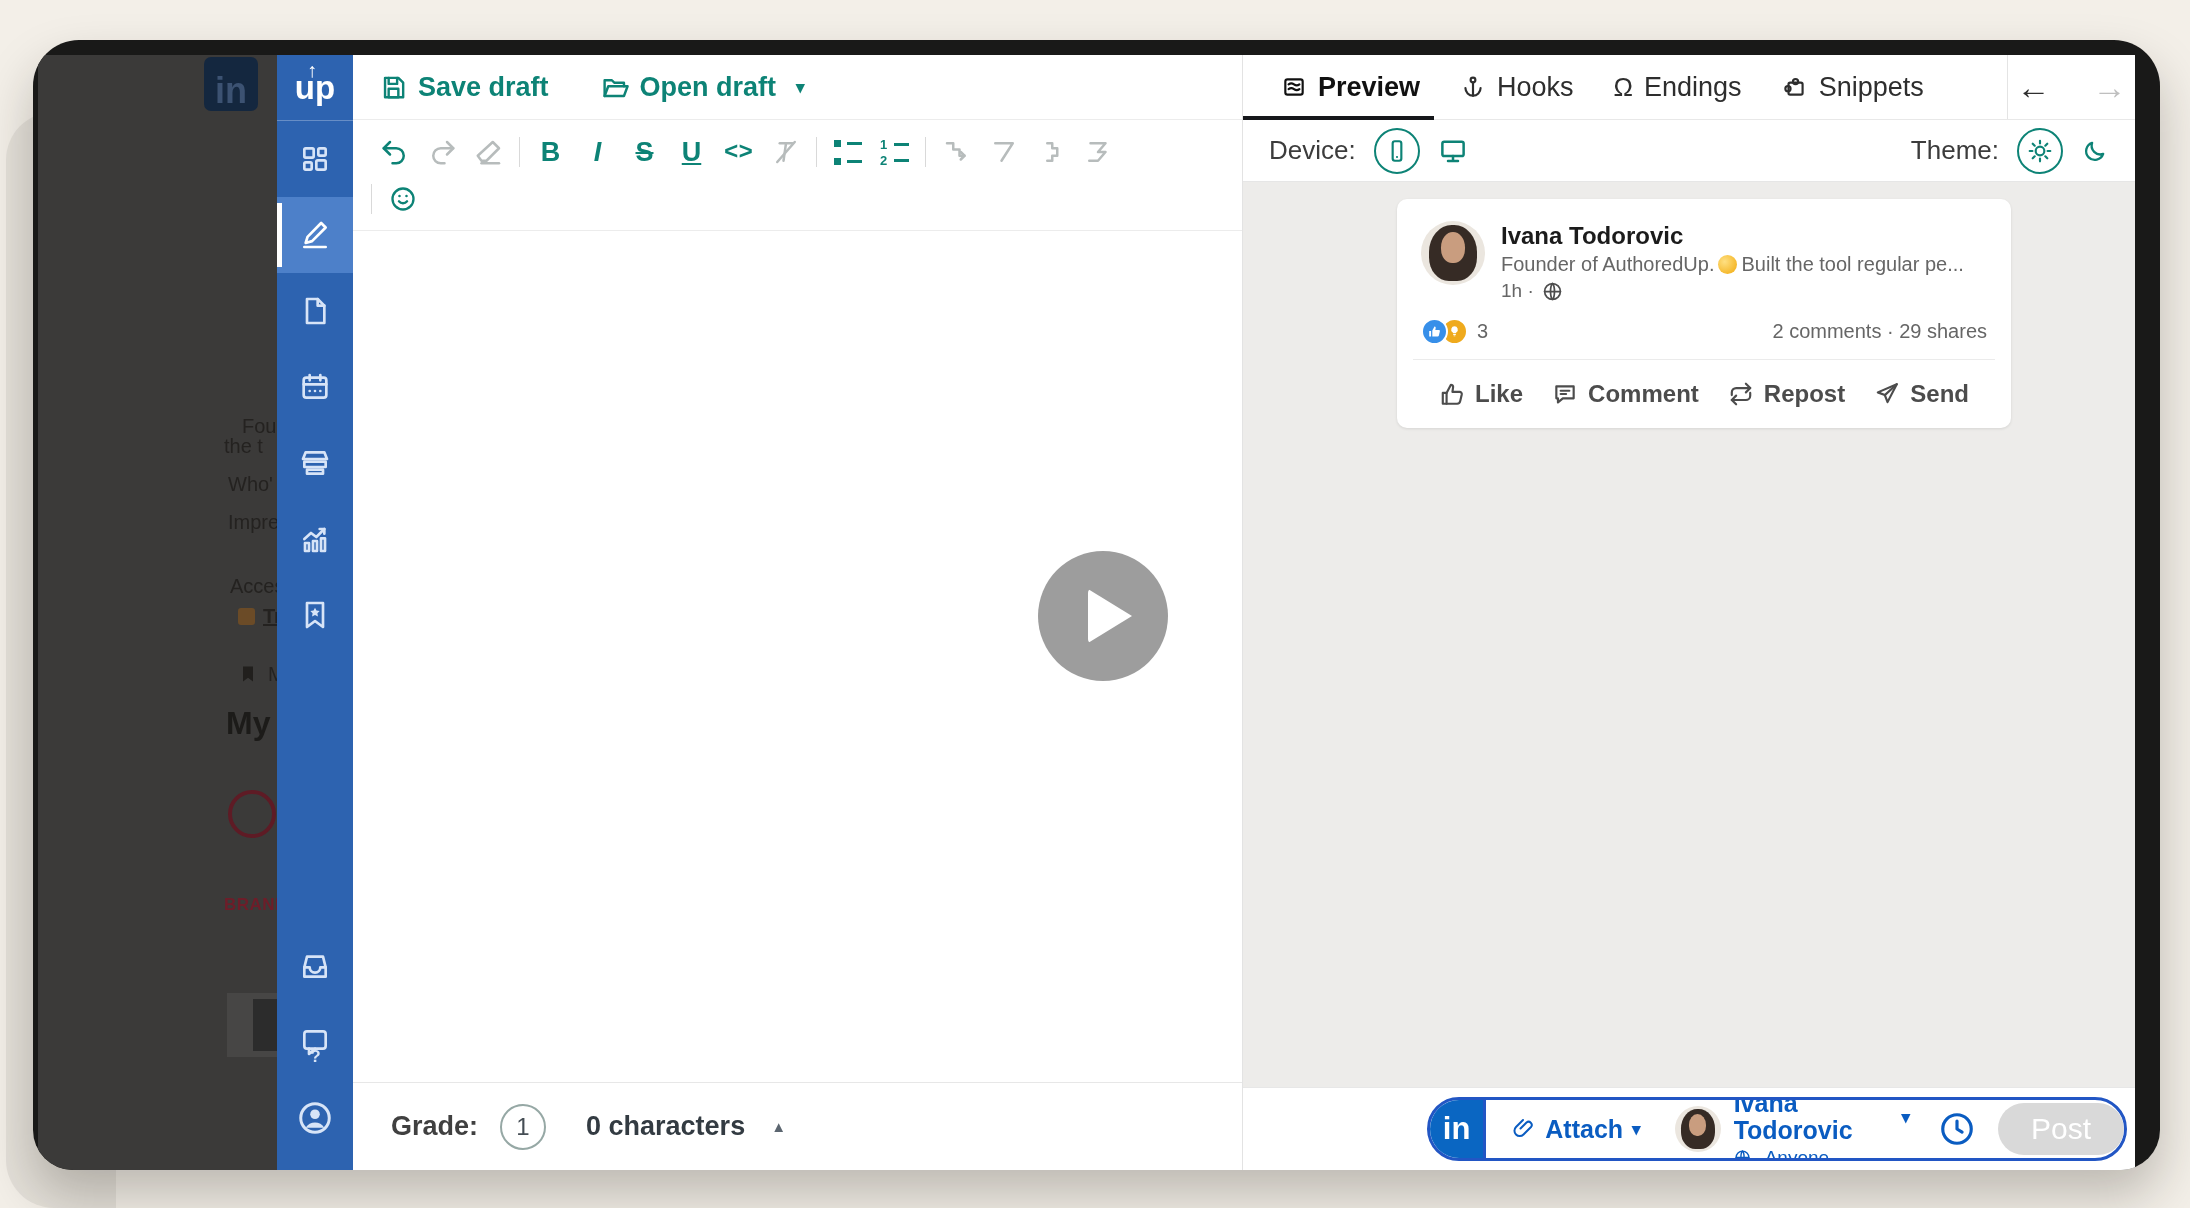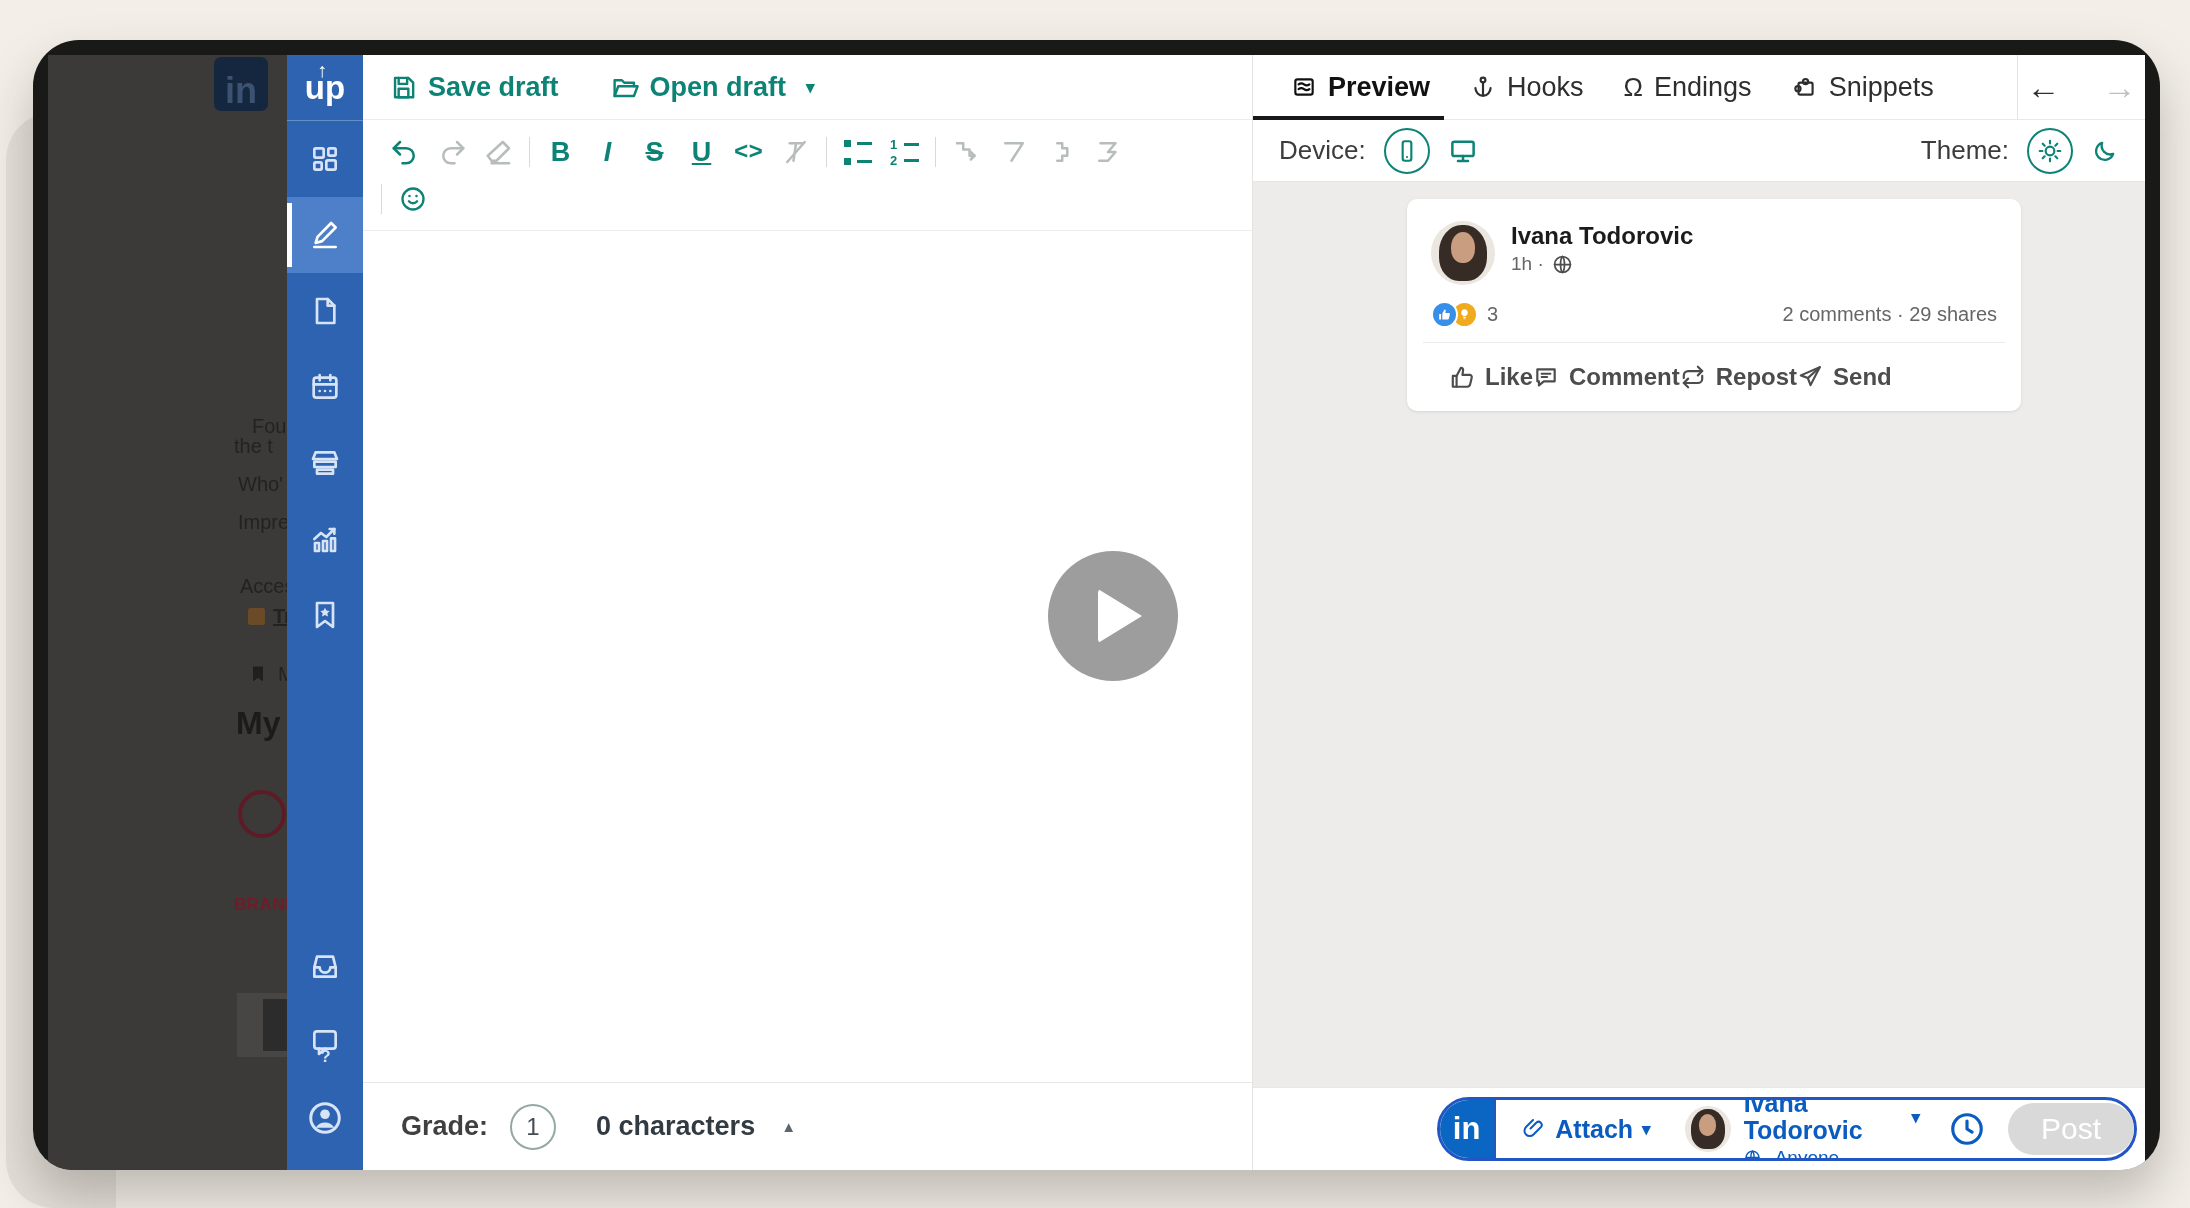--- a/index.html
+++ b/index.html
@@ -7,21 +7,21 @@
   *{box-sizing:border-box;}
   svg{display:block;}
   .ic{stroke:currentColor;fill:none;stroke-width:2;stroke-linecap:round;stroke-linejoin:round;}
 
   
   .bg-accent{position:absolute;left:6px;top:112px;width:110px;height:1096px;
     background:#e4e0d9;border-radius:48px 0 0 48px;}
 
   
   .window{position:absolute;left:33px;top:40px;width:2127px;height:1130px;
-    background:#191918;border-radius:46px 46px 40px 40px;padding:15px 15px 0 15px;
+    background:#191918;border-radius:46px 46px 40px 40px;padding:15px 15px 0 5px;
     box-shadow:0 26px 50px rgba(30,26,20,.25);overflow:hidden;}
   .content{position:relative;width:2097px;height:1115px;}
 
   
   .li-dim{position:absolute;left:0;top:0;width:239px;height:1115px;background:#3b3a39;color:#242220;}
   .li-logo{position:absolute;left:166px;top:2px;width:54px;height:54px;background:#14273f;
     color:#3c5272;border-radius:7px;font-weight:bold;font-size:36px;display:flex;
     align-items:flex-end;justify-content:center;line-height:1.1;}
   .snip{position:absolute;font-size:20px;white-space:nowrap;}
   .dim-square{display:inline-block;width:17px;height:17px;background:#6b4b27;border-radius:3px;
@@ -125,21 +125,21 @@
   .pc-time{display:flex;align-items:center;gap:8px;font-size:19px;color:#666;margin-top:2px;}
   .pc-time .globe{color:#4e4e4e;}
   .pc-social{display:flex;align-items:center;padding:16px 24px 0;font-size:20px;color:#666;}
   .rx{width:27px;height:27px;border-radius:50%;border:2.5px solid #fff;display:flex;
     align-items:center;justify-content:center;}
   .rx.like{background:#378fe9;z-index:2;}
   .rx.bulb{background:#efaa1d;margin-left:-7px;}
   .rx-count{margin-left:9px;}
   .social-right{margin-left:auto;}
   .pc-div{border-top:1px solid #ebebeb;margin:14px 16px 0;}
-  .pc-actions{display:flex;align-items:center;height:68px;padding:0 42px;}
+  .pc-actions{display:flex;align-items:center;justify-content:space-between;height:68px;padding:0 42px;}
   .pa{display:flex;align-items:center;gap:10px;font-size:24px;font-weight:bold;color:#4c4c4c;cursor:pointer;}
   .p-compose{height:83px;border-top:1px solid #e7e7e7;background:#fff;display:flex;align-items:center;
     justify-content:flex-end;padding-right:8px;flex:0 0 auto;}
   .pill{width:700px;height:64px;border:3px solid #2256c4;border-radius:34px;display:flex;
     align-items:center;overflow:hidden;background:#fff;}
   .in-tile{width:66px;height:100%;background:#0a66c2;color:#fff;font-weight:bold;font-size:31px;
     display:flex;align-items:center;justify-content:center;border-right:3px solid #2256c4;cursor:pointer;}
   .attach{display:flex;align-items:center;gap:9px;color:#0a5cc1;font-weight:bold;font-size:25px;
     margin-left:26px;cursor:pointer;}
   .pill .av-46{margin-left:34px;cursor:pointer;}
@@ -481,20 +481,21 @@
             </svg>
           </span>
     </div>
 
     <div class="p-preview">
       <div class="post-card">
         <div class="pc-head">
           <div class="avatar av-64"></div>
           <div style="min-width:0;">
             <div class="pc-name">Ivana Todorovic</div>
+            <div class="pc-headline"><span>Founder of AuthoredUp.</span><span class="emoji-dot"></span><span>Built the tool regular pe...</span></div>
             <div class="pc-time">
               <span>1h ·</span>
               <span class="globe">
                     <svg class="ic" width="21" height="21" viewBox="0 0 24 24" stroke-width="2.4">
                       <circle cx="12" cy="12" r="9"></circle>
                       <path d="M3 12h18M12 3c3 2.7 3 15.3 0 18M12 3c-3 2.7-3 15.3 0 18"></path>
                     </svg>
                   </span>
             </div>
           </div>

